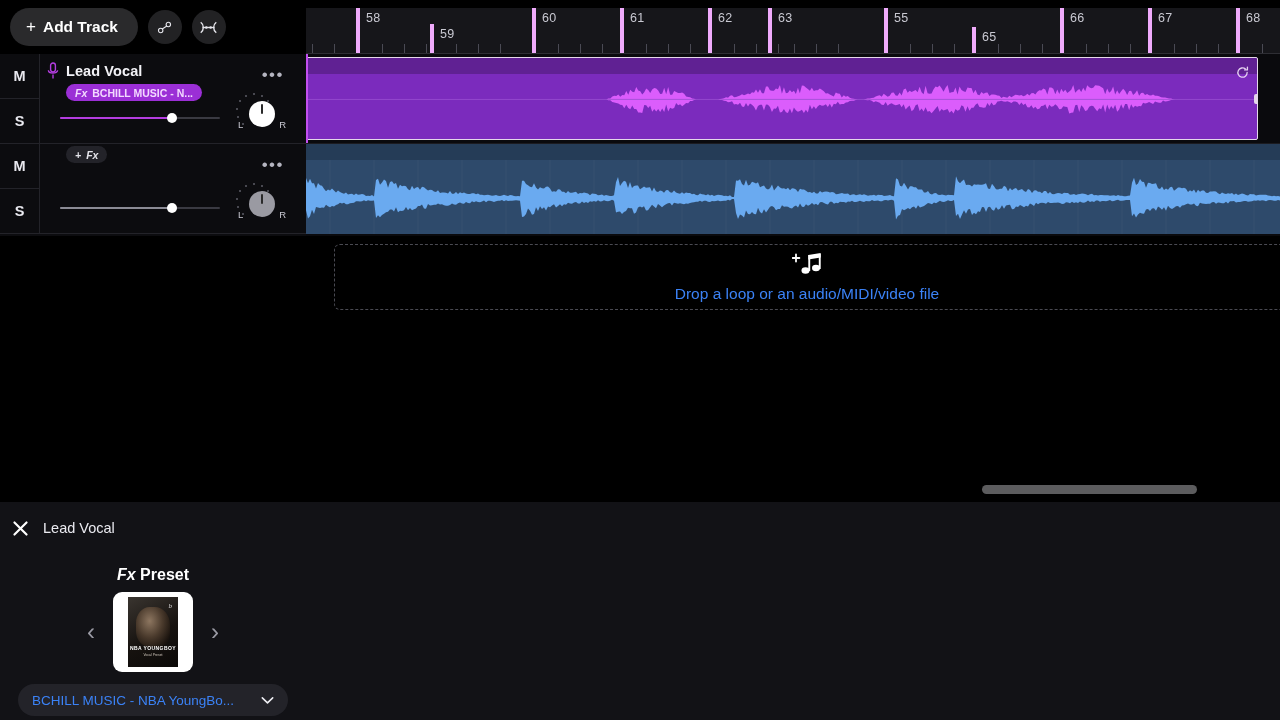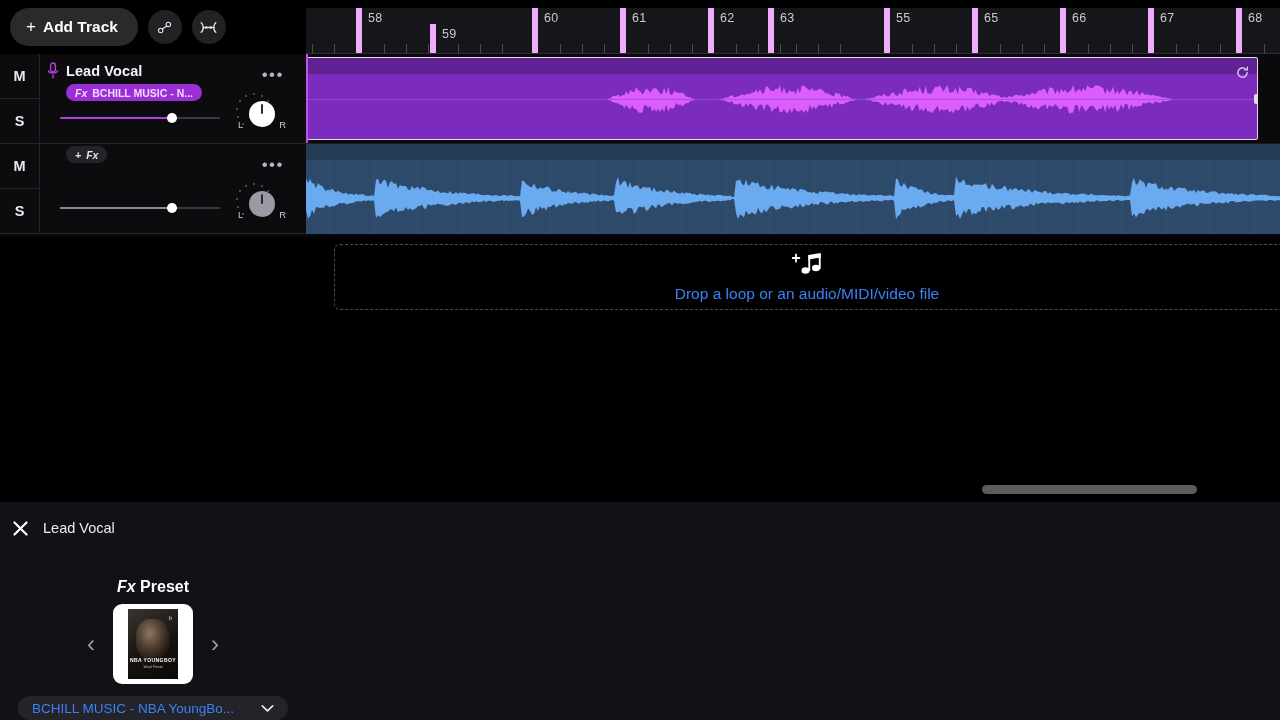--- a/index.html
+++ b/index.html
@@ -34,21 +34,21 @@
   }
   .round-btn svg { display: block; }
 
   
   .ruler {
     position: absolute; left: 306px; top: 0; width: 974px; height: 54px;
     background: #16161a; border-bottom: 1px solid #2e2e34; overflow: hidden;
   }
   .ruler .bar {
     position: absolute; top: 8px; bottom: 0; width: 88px;
-    border-left: 6px solid #f0abfc;
+    border-left: 4px solid #f0abfc;
   }
   .ruler .bar .num {
     position: absolute; left: 6px; top: 3px;
     font-size: 12.5px; color: #c9c9d2; letter-spacing: .2px;
   }
   .ruler .bar .tick {
     position: absolute; bottom: 0; width: 1px; height: 9px; background: #4a4a54;
   }
   .ruler .tophalf {
     position: absolute; left: 0; right: 0; top: 0; height: 8px; background: #000;
@@ -192,21 +192,21 @@
     background: #121216; border-top: 1px solid #000;
   }
   .fx-topbar { position: relative; height: 52px; display: flex; align-items: center; padding-left: 12px; gap: 14px; }
   .close-x { cursor: pointer; display: flex; align-items: center; }
   .fx-track-name { font-size: 14.5px; color: #eaeaf0; font-weight: 500; }
 
   .preset-col {
     position: absolute; left: 0; top: 52px; width: 306px; bottom: 0;
     display: flex; flex-direction: column; align-items: center;
   }
-  .preset-title { font-size: 16px; font-weight: 600; color: #fff; margin-top: 24px; }
+  .preset-title { font-size: 16px; font-weight: 600; color: #fff; margin-top: 12px; }
   .preset-title i { font-style: italic; font-weight: 700; }
   .preset-row { display: flex; align-items: center; gap: 18px; margin-top: 8px; }
   .arrow-btn { font-size: 24px; color: #9a9aa4; cursor: pointer; line-height: 1; user-select: none; }
   .preset-art {
     width: 80px; height: 80px; border-radius: 9px; background: #fff;
     display: flex; align-items: center; justify-content: center; overflow: hidden;
     cursor: pointer;
   }
   .art-box {
     width: 50px; height: 70px; background: linear-gradient(150deg,#3a3530,#16120f 55%,#0b0908);
@@ -302,21 +302,21 @@
           <div class="tick" style="left: 22px;"></div>
           <div class="tick" style="left: 44px;"></div>
           <div class="tick" style="left: 66px;"></div>
         </div>
         <div class="bar" style="left: 578px;">
           <div class="num">55</div>
           <div class="tick" style="left: 22px;"></div>
           <div class="tick" style="left: 44px;"></div>
           <div class="tick" style="left: 66px;"></div>
         </div>
-        <div class="bar" style="left: 666px;">
+        <div class="bar" style="left: 666px; margin-top: 19px;">
           <div class="num">65</div>
           <div class="tick" style="left: 22px;"></div>
           <div class="tick" style="left: 44px;"></div>
           <div class="tick" style="left: 66px;"></div>
         </div>
         <div class="bar" style="left: 754px;">
           <div class="num">66</div>
           <div class="tick" style="left: 22px;"></div>
           <div class="tick" style="left: 44px;"></div>
           <div class="tick" style="left: 66px;"></div>

